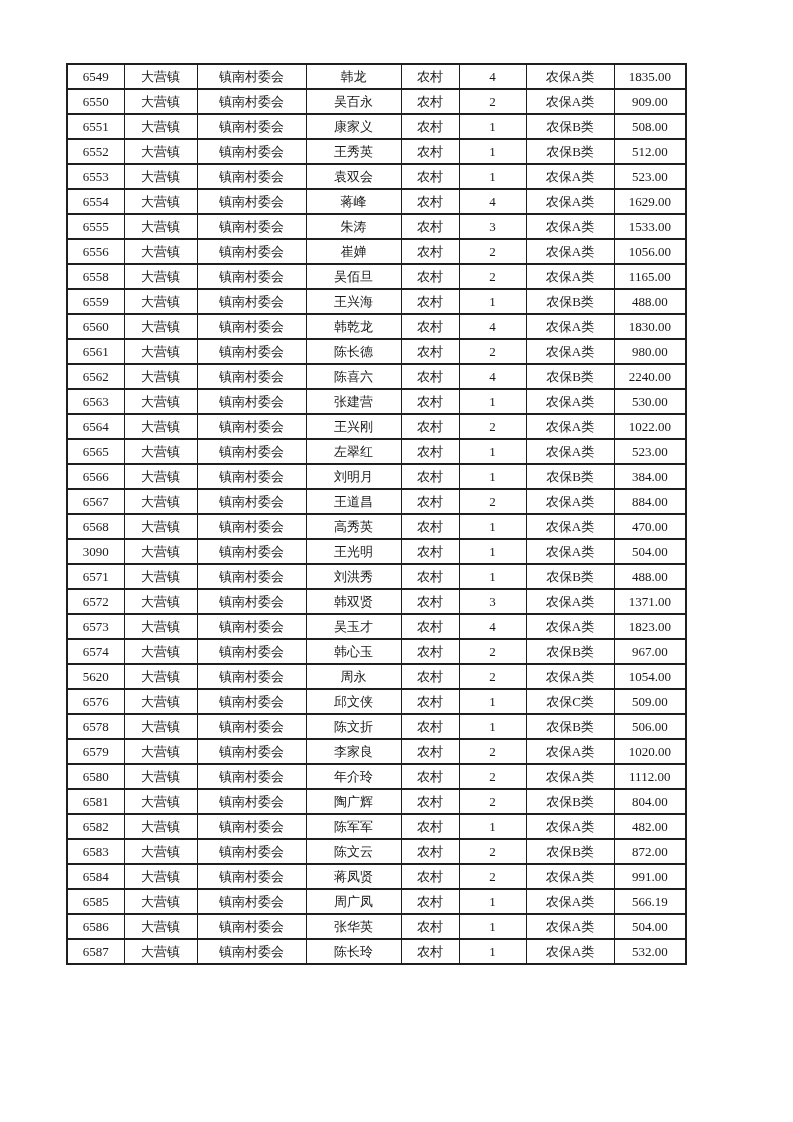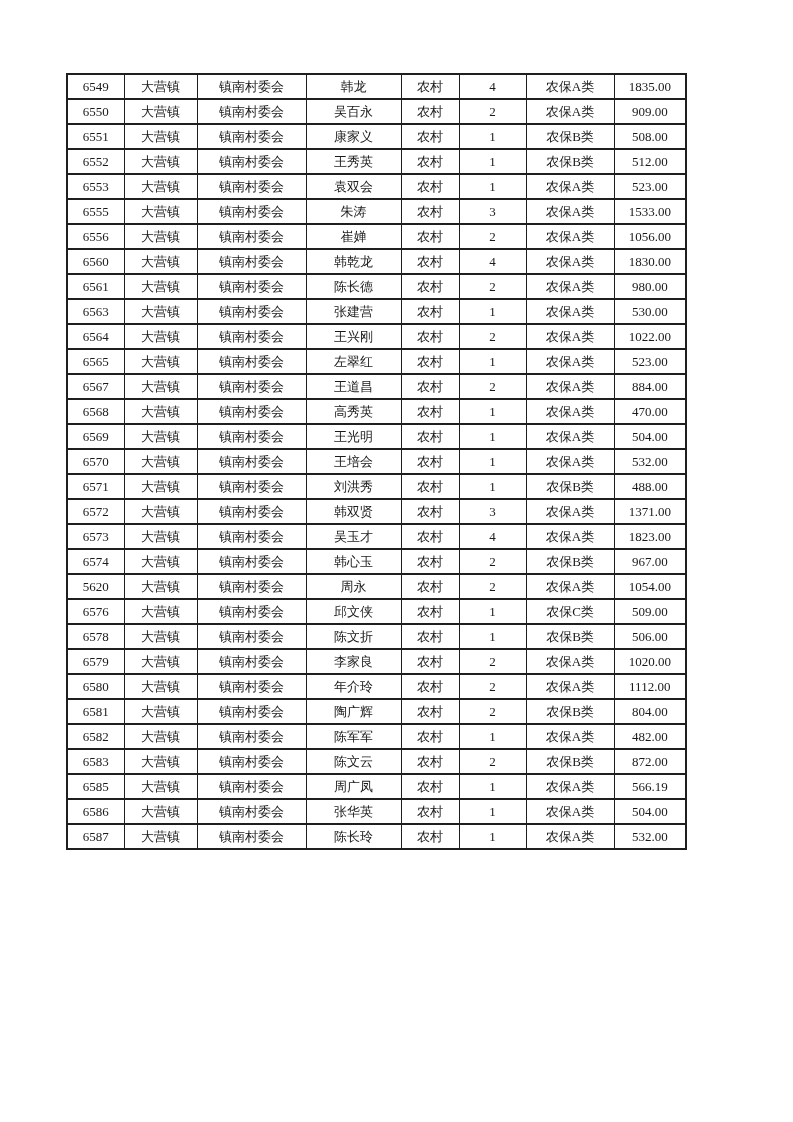--- a/index.html
+++ b/index.html
@@ -11,21 +11,21 @@
     position: relative;
     width: 793px;
     height: 1122px;
     background: #ffffff;
     overflow: hidden;
     font-family: "Liberation Serif", "DejaVu Serif", serif;
   }
   table.roster {
     position: absolute;
     left: 66px;
-    top: 73px;
+    top: 63px;
     width: 619px;
     border-collapse: collapse;
     table-layout: fixed;
     border: 2px solid #1f1f1f;
   }
   table.roster td {
     border-left: 1px solid #1f1f1f;
     border-right: 1px solid #1f1f1f;
     border-top: 2px solid #1f1f1f;
     border-bottom: 2px solid #1f1f1f;
@@ -108,60 +108,100 @@
           <td>6553</td>
           <td>大营镇</td>
           <td>镇南村委会</td>
           <td>袁双会</td>
           <td>农村</td>
           <td>1</td>
           <td>农保A类</td>
           <td>523.00</td>
         </tr>
         <tr>
+          <td>6554</td>
+          <td>大营镇</td>
+          <td>镇南村委会</td>
+          <td>蒋峰</td>
+          <td>农村</td>
+          <td>4</td>
+          <td>农保A类</td>
+          <td>1629.00</td>
+        </tr>
+        <tr>
           <td>6555</td>
           <td>大营镇</td>
           <td>镇南村委会</td>
           <td>朱涛</td>
           <td>农村</td>
           <td>3</td>
           <td>农保A类</td>
           <td>1533.00</td>
         </tr>
         <tr>
           <td>6556</td>
           <td>大营镇</td>
           <td>镇南村委会</td>
           <td>崔婵</td>
           <td>农村</td>
           <td>2</td>
           <td>农保A类</td>
           <td>1056.00</td>
         </tr>
         <tr>
+          <td>6558</td>
+          <td>大营镇</td>
+          <td>镇南村委会</td>
+          <td>吴佰旦</td>
+          <td>农村</td>
+          <td>2</td>
+          <td>农保A类</td>
+          <td>1165.00</td>
+        </tr>
+        <tr>
+          <td>6559</td>
+          <td>大营镇</td>
+          <td>镇南村委会</td>
+          <td>王兴海</td>
+          <td>农村</td>
+          <td>1</td>
+          <td>农保B类</td>
+          <td>488.00</td>
+        </tr>
+        <tr>
           <td>6560</td>
           <td>大营镇</td>
           <td>镇南村委会</td>
           <td>韩乾龙</td>
           <td>农村</td>
           <td>4</td>
           <td>农保A类</td>
           <td>1830.00</td>
         </tr>
         <tr>
           <td>6561</td>
           <td>大营镇</td>
           <td>镇南村委会</td>
           <td>陈长德</td>
           <td>农村</td>
           <td>2</td>
           <td>农保A类</td>
           <td>980.00</td>
         </tr>
         <tr>
+          <td>6562</td>
+          <td>大营镇</td>
+          <td>镇南村委会</td>
+          <td>陈喜六</td>
+          <td>农村</td>
+          <td>4</td>
+          <td>农保B类</td>
+          <td>2240.00</td>
+        </tr>
+        <tr>
           <td>6563</td>
           <td>大营镇</td>
           <td>镇南村委会</td>
           <td>张建营</td>
           <td>农村</td>
           <td>1</td>
           <td>农保A类</td>
           <td>530.00</td>
         </tr>
         <tr>
@@ -178,58 +218,58 @@
           <td>6565</td>
           <td>大营镇</td>
           <td>镇南村委会</td>
           <td>左翠红</td>
           <td>农村</td>
           <td>1</td>
           <td>农保A类</td>
           <td>523.00</td>
         </tr>
         <tr>
+          <td>6566</td>
+          <td>大营镇</td>
+          <td>镇南村委会</td>
+          <td>刘明月</td>
+          <td>农村</td>
+          <td>1</td>
+          <td>农保B类</td>
+          <td>384.00</td>
+        </tr>
+        <tr>
           <td>6567</td>
           <td>大营镇</td>
           <td>镇南村委会</td>
           <td>王道昌</td>
           <td>农村</td>
           <td>2</td>
           <td>农保A类</td>
           <td>884.00</td>
         </tr>
         <tr>
           <td>6568</td>
           <td>大营镇</td>
           <td>镇南村委会</td>
           <td>高秀英</td>
           <td>农村</td>
           <td>1</td>
           <td>农保A类</td>
           <td>470.00</td>
         </tr>
         <tr>
-          <td>6569</td>
+          <td>3090</td>
           <td>大营镇</td>
           <td>镇南村委会</td>
           <td>王光明</td>
           <td>农村</td>
           <td>1</td>
           <td>农保A类</td>
           <td>504.00</td>
-        </tr>
-        <tr>
-          <td>6570</td>
-          <td>大营镇</td>
-          <td>镇南村委会</td>
-          <td>王培会</td>
-          <td>农村</td>
-          <td>1</td>
-          <td>农保A类</td>
-          <td>532.00</td>
         </tr>
         <tr>
           <td>6571</td>
           <td>大营镇</td>
           <td>镇南村委会</td>
           <td>刘洪秀</td>
           <td>农村</td>
           <td>1</td>
           <td>农保B类</td>
           <td>488.00</td>
@@ -336,20 +376,30 @@
         </tr>
         <tr>
           <td>6583</td>
           <td>大营镇</td>
           <td>镇南村委会</td>
           <td>陈文云</td>
           <td>农村</td>
           <td>2</td>
           <td>农保B类</td>
           <td>872.00</td>
+        </tr>
+        <tr>
+          <td>6584</td>
+          <td>大营镇</td>
+          <td>镇南村委会</td>
+          <td>蒋凤贤</td>
+          <td>农村</td>
+          <td>2</td>
+          <td>农保A类</td>
+          <td>991.00</td>
         </tr>
         <tr>
           <td>6585</td>
           <td>大营镇</td>
           <td>镇南村委会</td>
           <td>周广凤</td>
           <td>农村</td>
           <td>1</td>
           <td>农保A类</td>
           <td>566.19</td>

